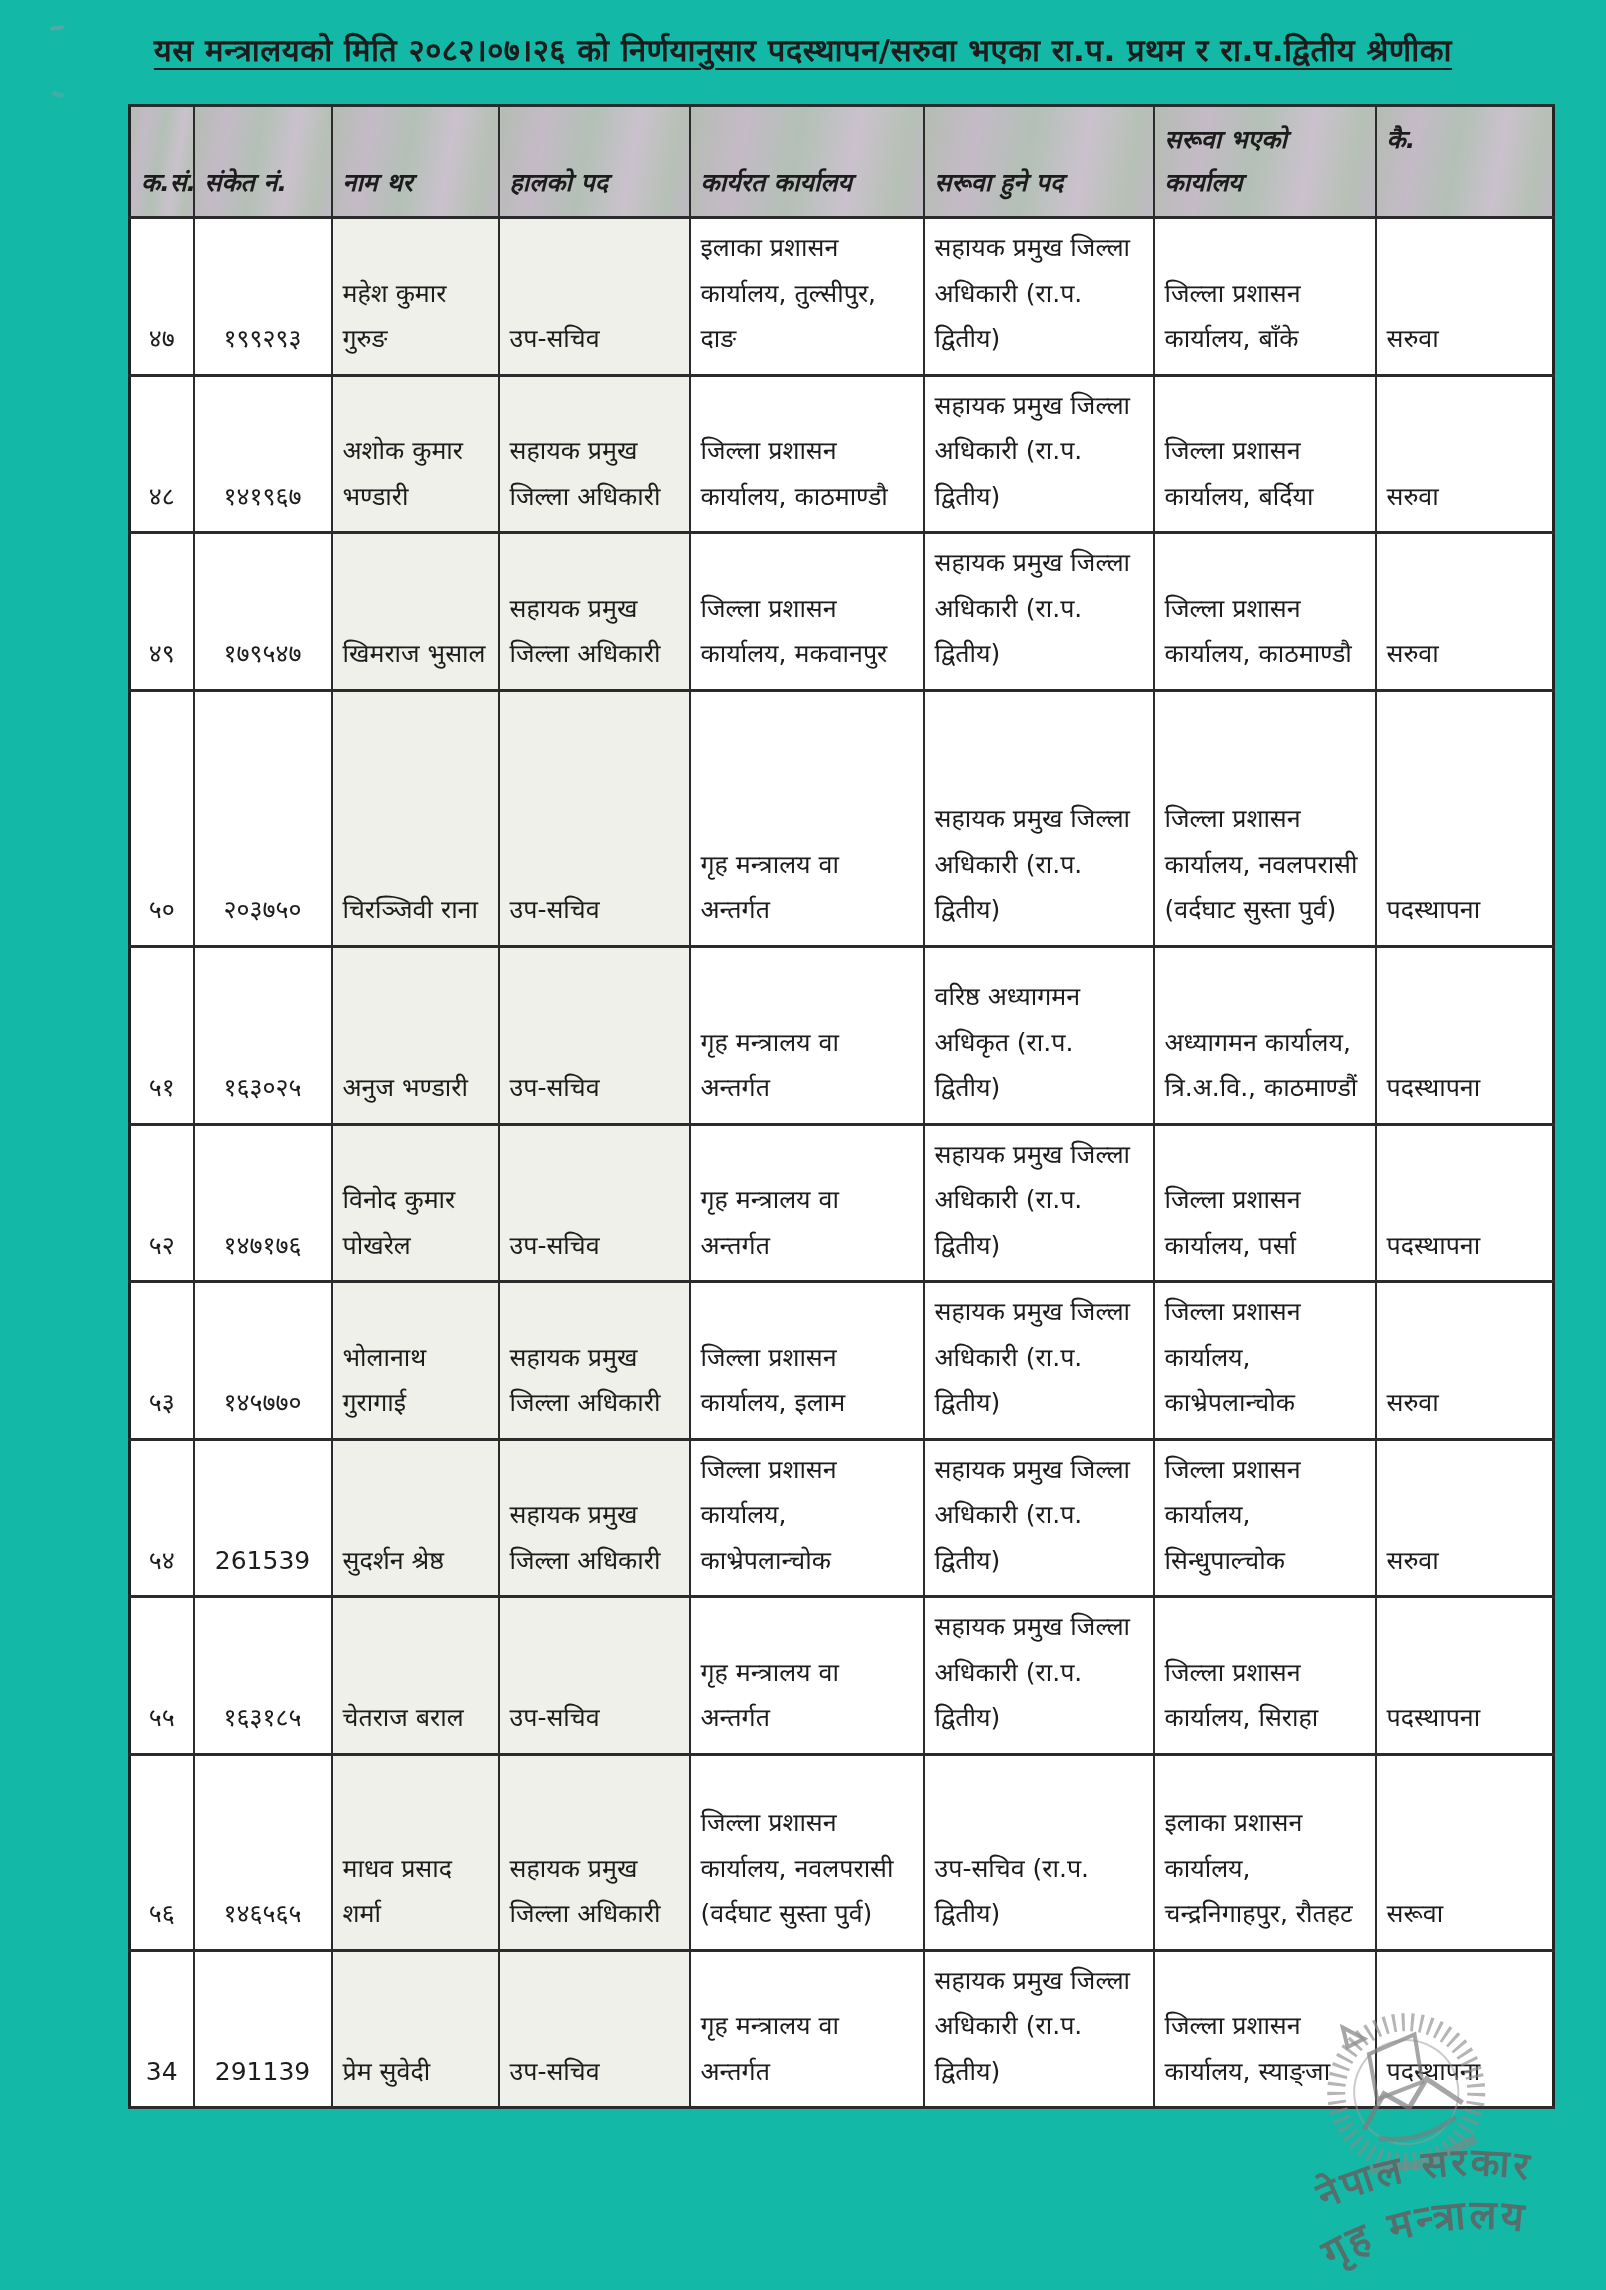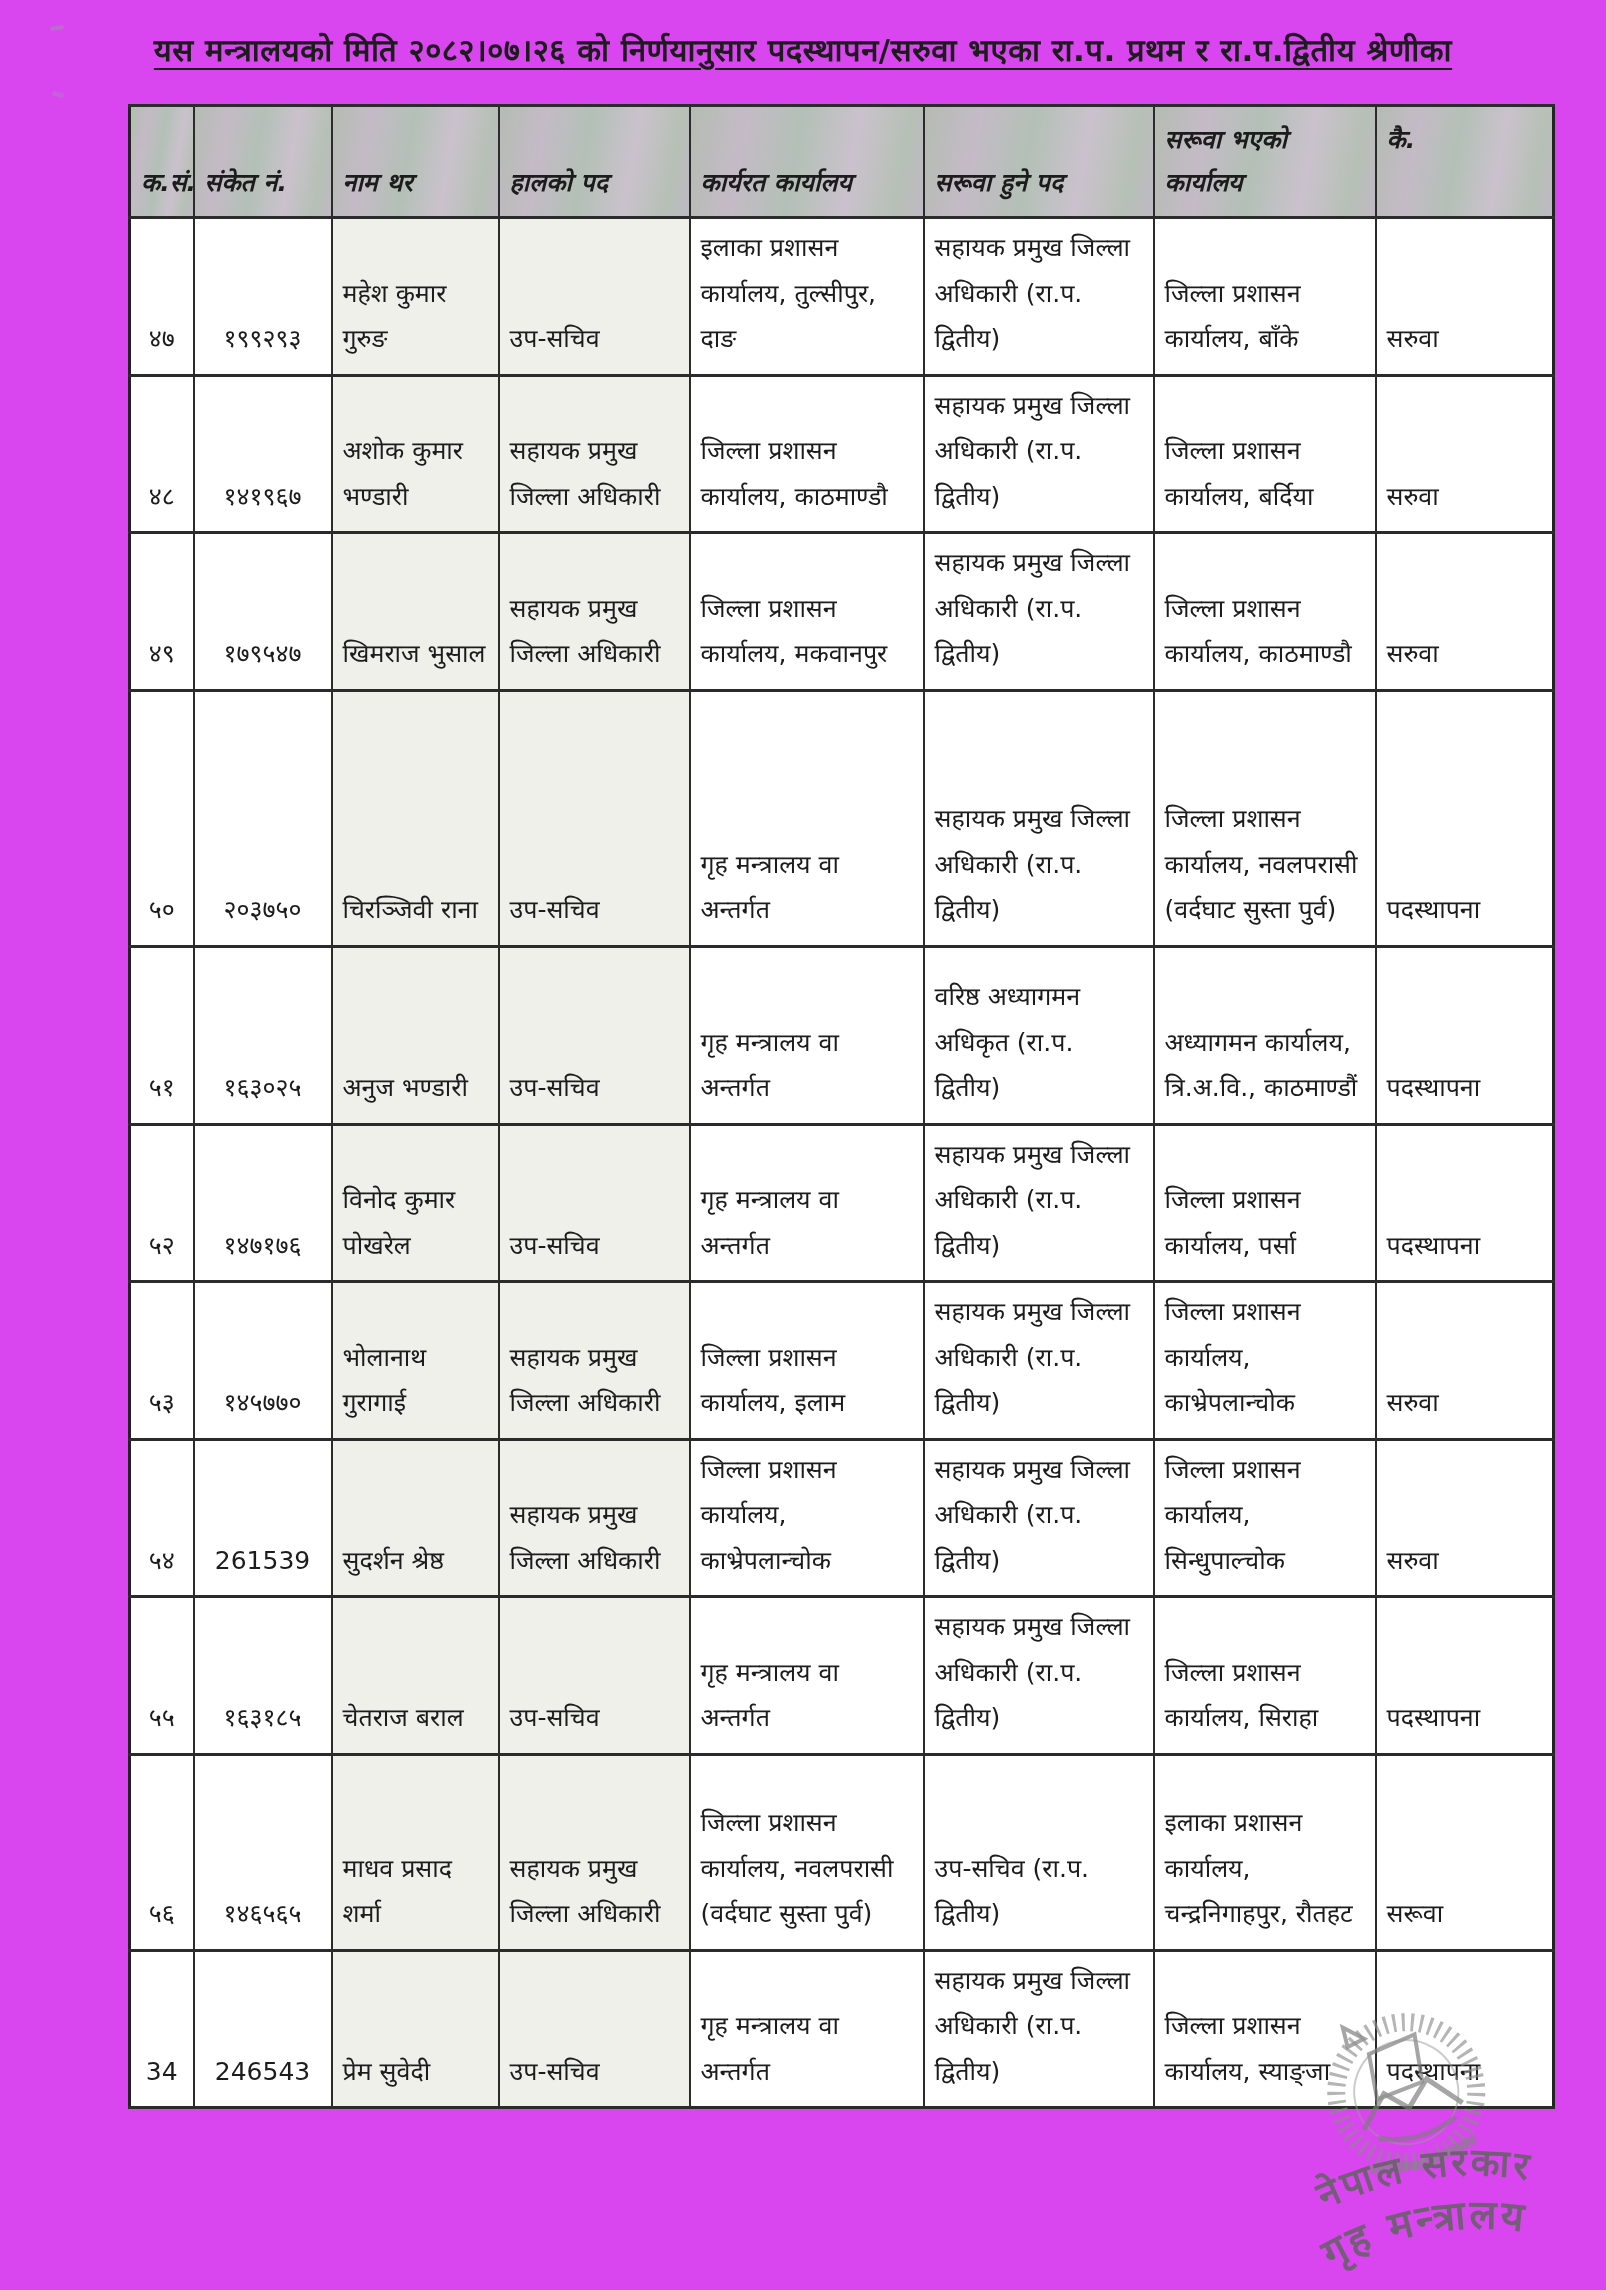--- a/index.html
+++ b/index.html
@@ -1,19 +1,19 @@
 <!DOCTYPE html>
 <html><head>
 <meta charset="utf-8">
 <style>
   html,body{margin:0;padding:0;background:#e8e8e8;}
   .page{
     position:relative;
     width:1606px;height:2290px;
-    background:#d946ef;
+    background:#14b8a6;
     font-family:"DejaVu Sans","Liberation Sans",sans-serif;
     color:#1c1c1c;
     overflow:hidden;
   }
   
   .smudge{position:absolute;background:#9a9aa8;opacity:.45;border-radius:2px;}
   .s1{left:50px;top:26px;width:14px;height:4px;transform:rotate(-8deg);}
   .s2{left:52px;top:92px;width:12px;height:5px;transform:rotate(14deg);opacity:.3;}
 
   .title{ text-align:center; padding-top:26px; font-weight:bold; }
@@ -223,21 +223,21 @@
           <td>१४६५६५</td>
           <td>माधव प्रसाद शर्मा</td>
           <td>सहायक प्रमुख जिल्ला अधिकारी</td>
           <td>जिल्ला प्रशासन कार्यालय, नवलपरासी (वर्दघाट सुस्ता पुर्व)</td>
           <td>उप-सचिव (रा.प. द्वितीय)</td>
           <td>इलाका प्रशासन कार्यालय, चन्द्रनिगाहपुर, रौतहट</td>
           <td>सरूवा</td>
         </tr>
         <tr>
           <td>34</td>
-          <td>246543</td>
+          <td>291139</td>
           <td>प्रेम सुवेदी</td>
           <td>उप-सचिव</td>
           <td>गृह मन्त्रालय वा अन्तर्गत</td>
           <td>सहायक प्रमुख जिल्ला अधिकारी (रा.प. द्वितीय)</td>
           <td>जिल्ला प्रशासन कार्यालय, स्याङ्जा</td>
           <td>पदस्थापना</td>
         </tr>
       </tbody>
   </table>
 

